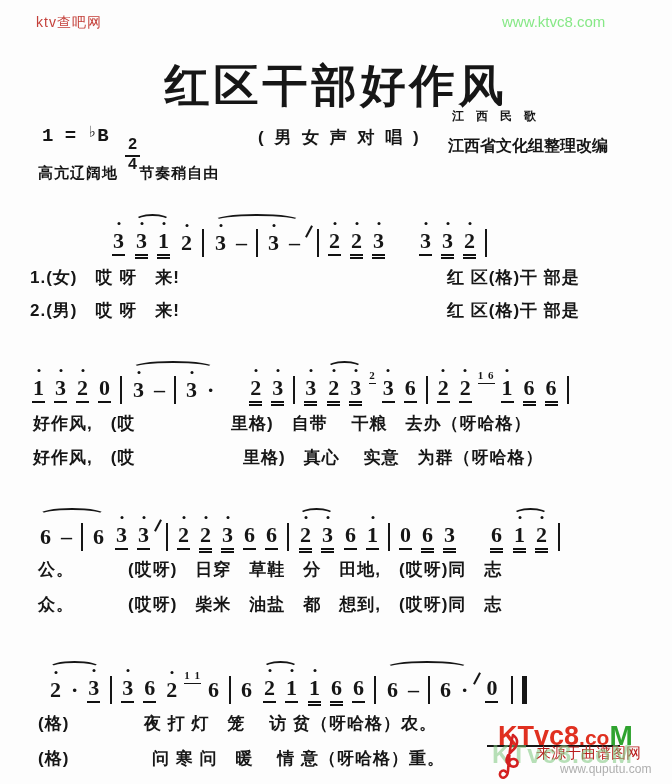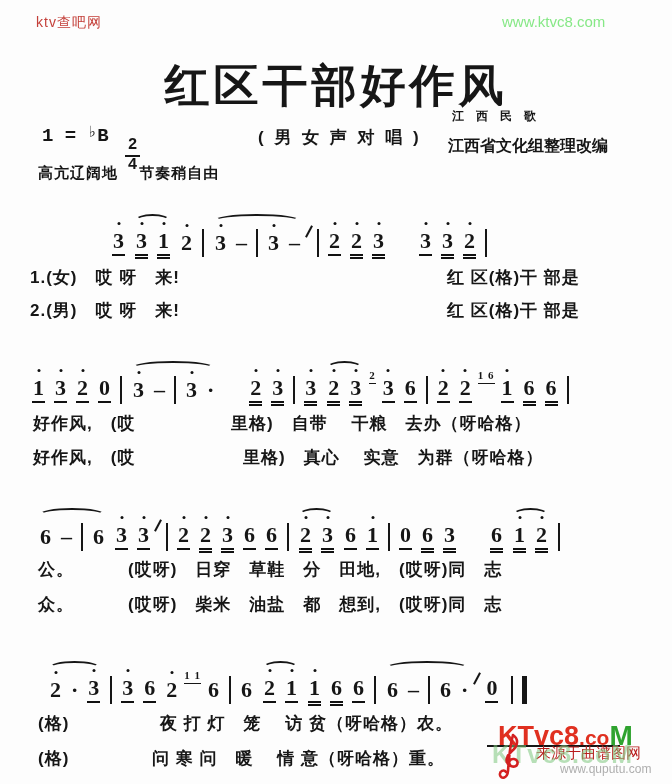--- a/index.html
+++ b/index.html
@@ -228,21 +228,21 @@
         <span class="dash">–</span>
         <span class="barline"></span>
         <span class="note">6</span>
         <span class="augdot">·</span>
       </span>
       <span class="breath"></span>
       <span class="note u1">0</span>
       <span class="finalbar"></span>
     </div>
   <span class="lyric" style="left:38px;top:712px;">(格)</span>
-  <span class="lyric" style="left:160px;top:712px;">夜 打 灯　笼　 访 贫（呀哈格）农。</span>
+  <span class="lyric" style="left:144px;top:712px;">夜 打 灯　笼　 访 贫（呀哈格）农。</span>
   <span class="lyric" style="left:38px;top:747px;">(格)</span>
   <span class="lyric" style="left:152px;top:747px;">问 寒 问　暖　 情 意（呀哈格）重。</span>
 </div>
 
 <div class="abs melisma"></div>
 <span class="abs wm-ghost">KTvc8.coM</span>
 <span class="abs wm-src">来源于曲谱图网</span>
 <span class="abs wm-url">www.quputu.com</span>
 <div class="abs wm-brand">
   <span class="b1">KTvc8</span><span class="b2">.co</span><span class="b3">M</span>

